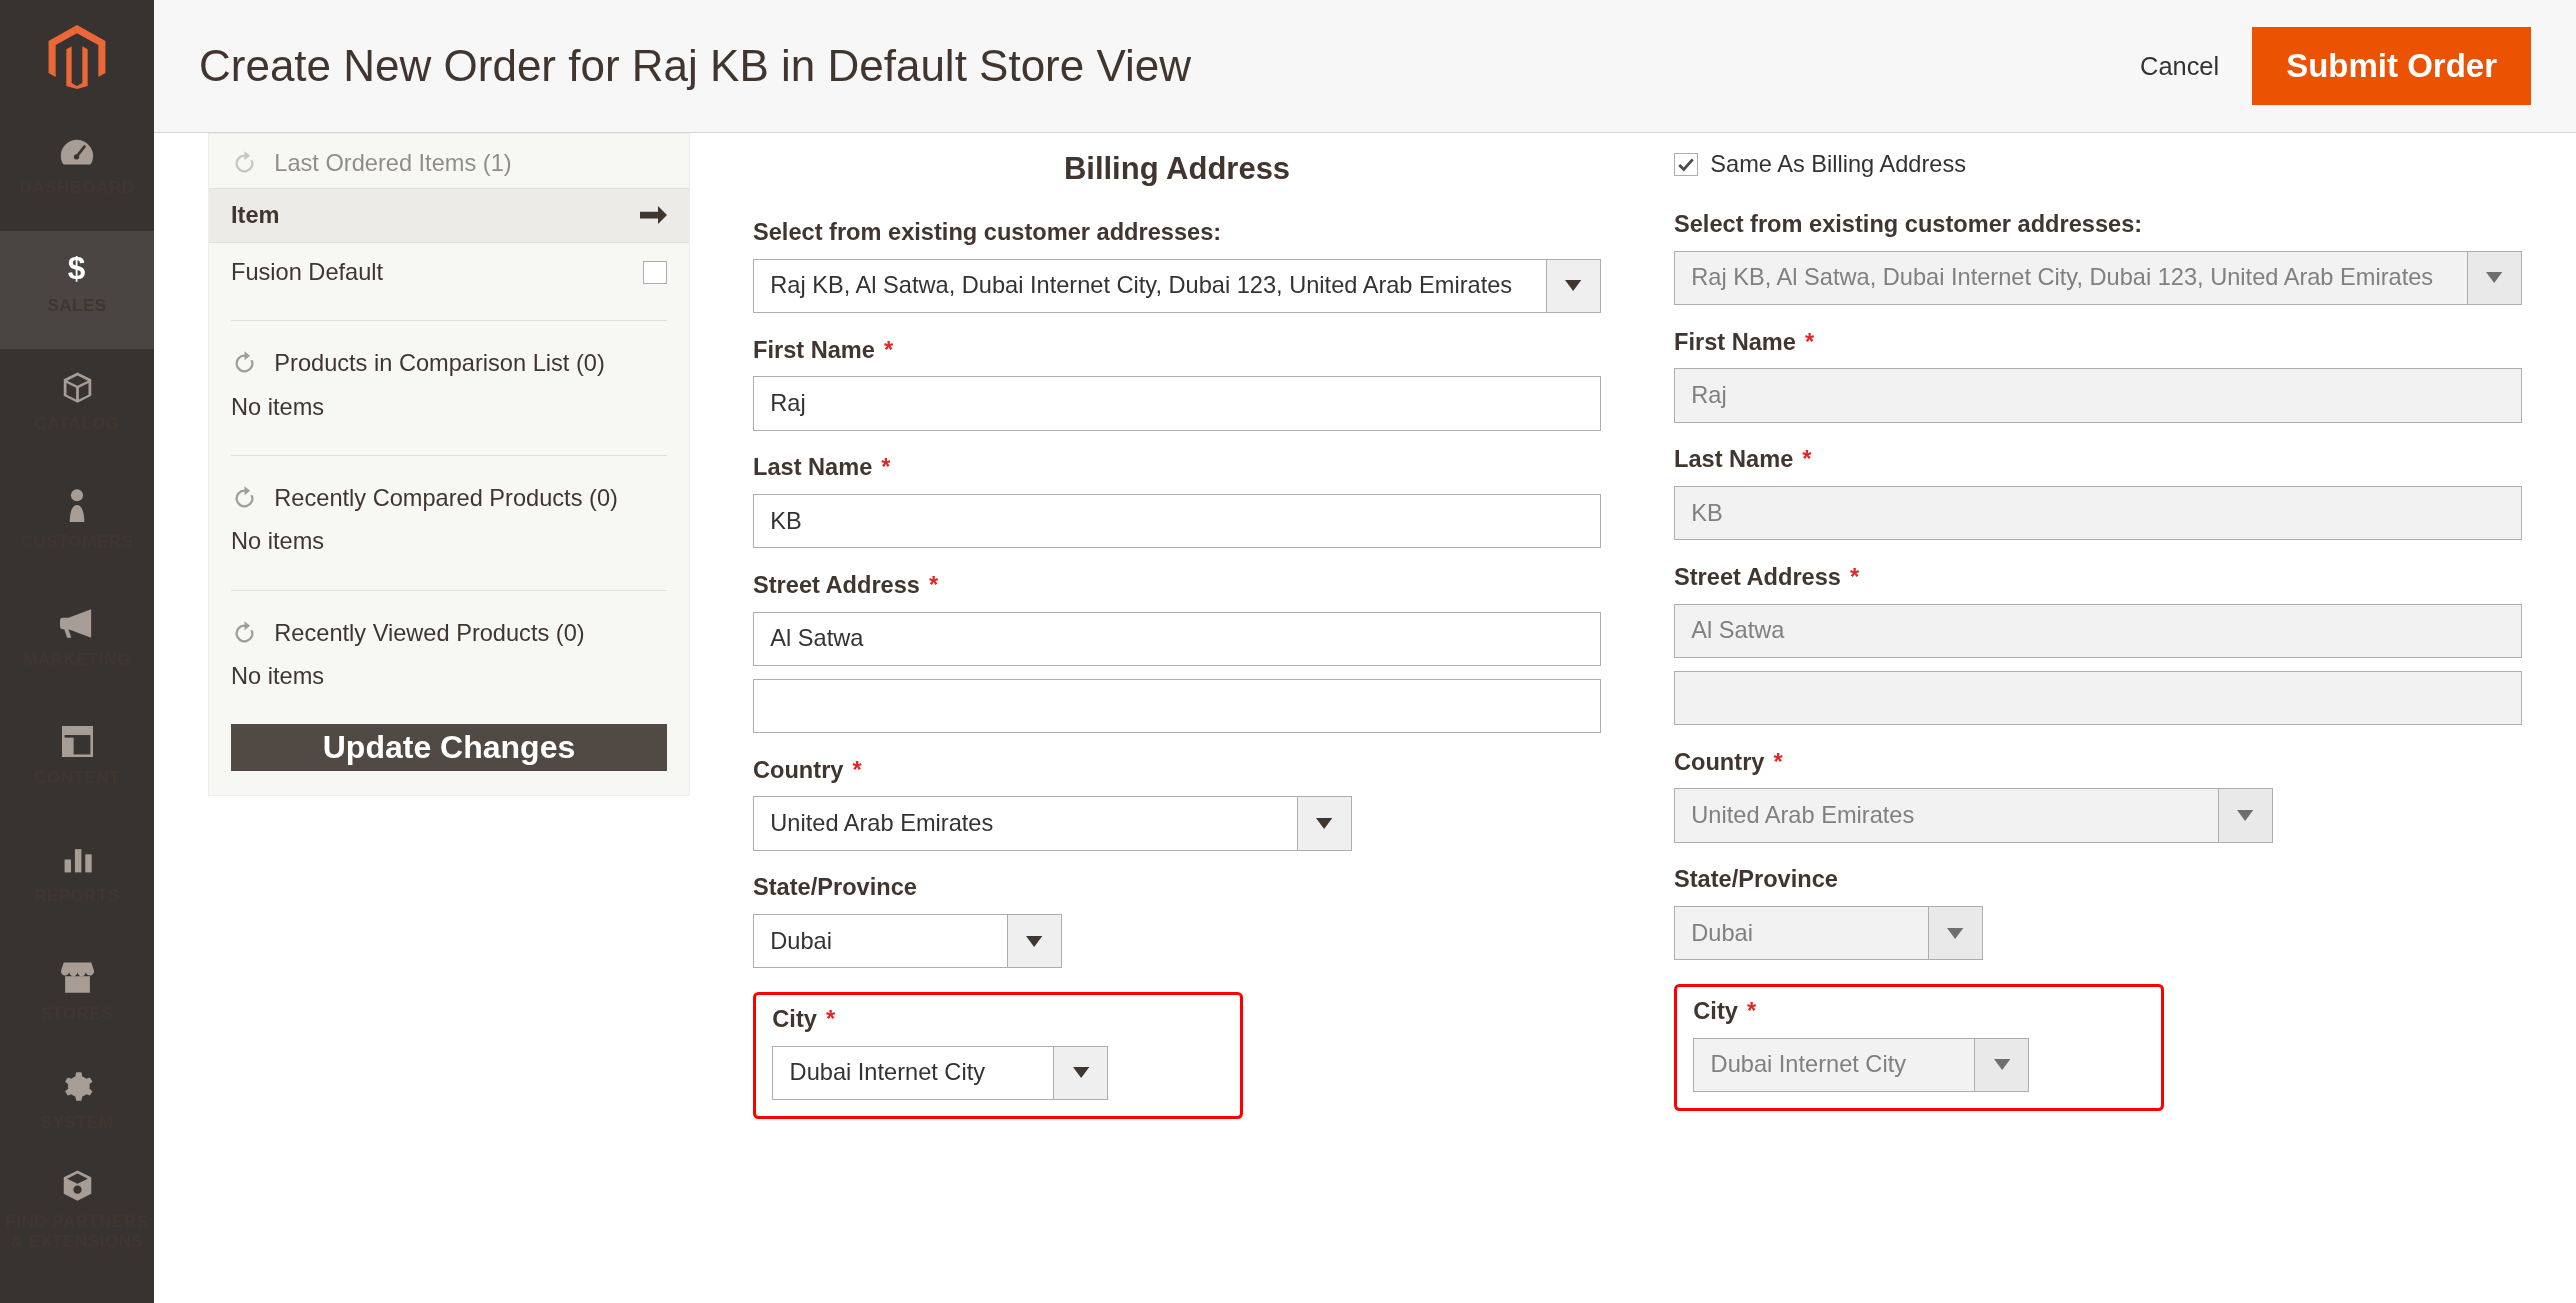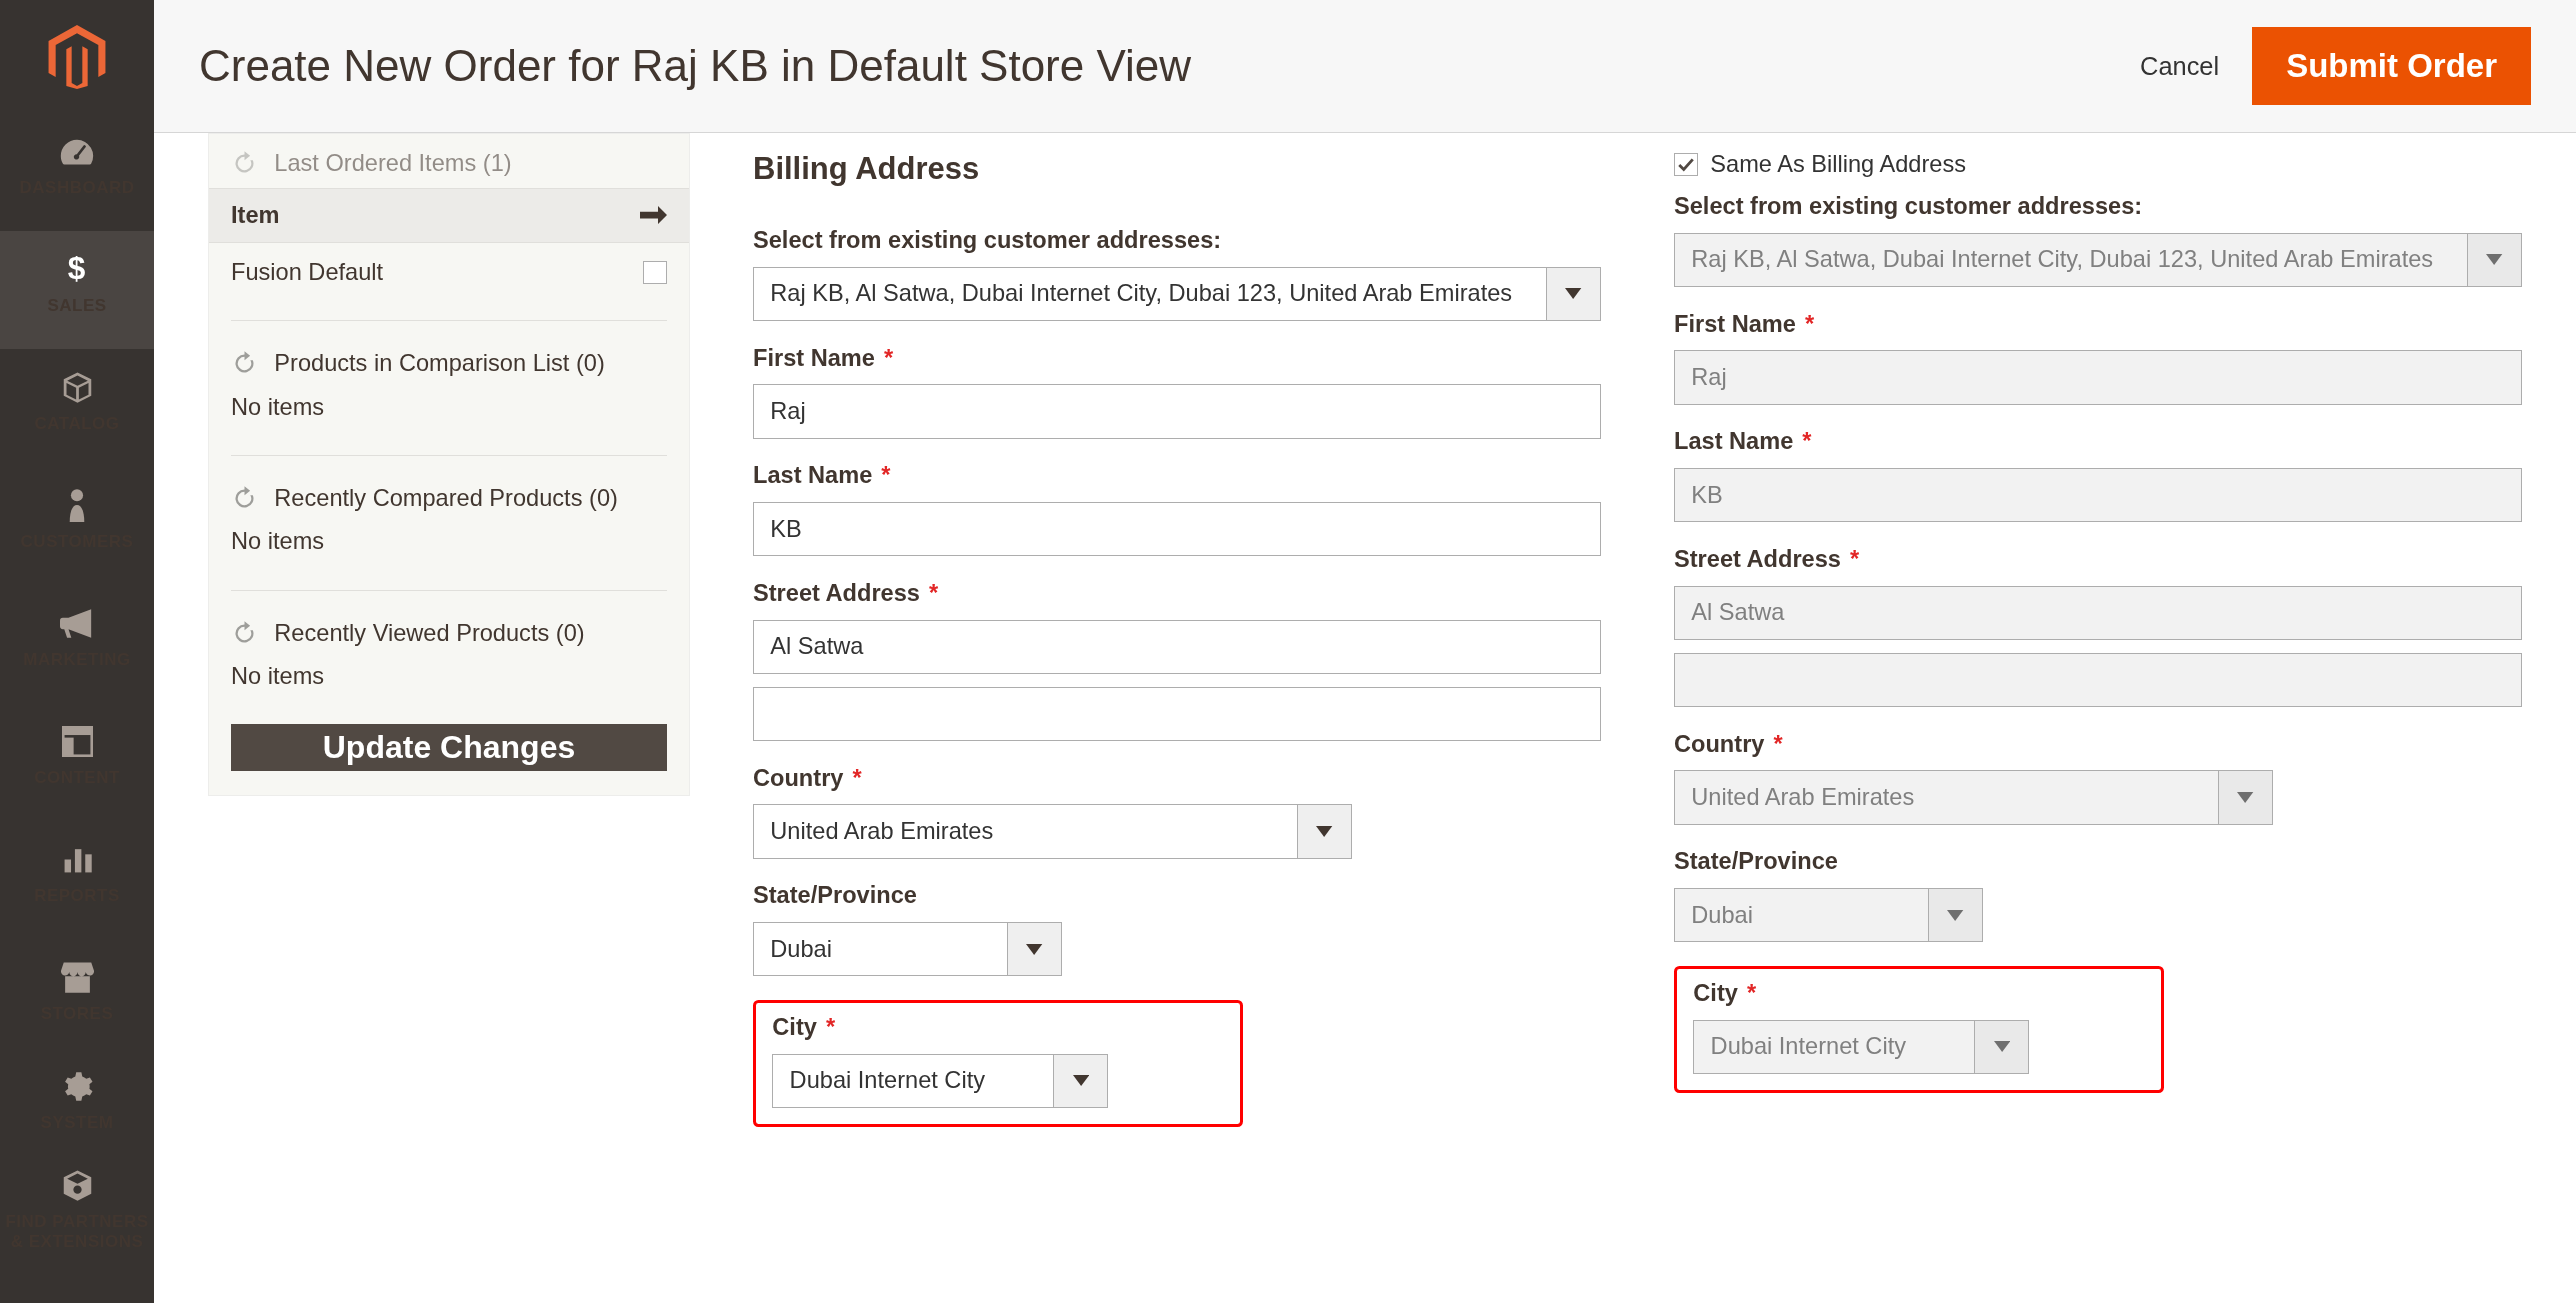--- a/index.html
+++ b/index.html
@@ -35,22 +35,22 @@
   .item-header { background:#ecebe8; border-top:0.9px solid #e0dfdb; border-bottom:0.9px solid #e0dfdb; display:flex; align-items:center; justify-content:space-between; padding: 12.7px 22px; font-weight:700; font-size:23.6px; color:#41362f; }
   .item-row { display:flex; align-items:center; justify-content:space-between; padding: 16.3px 22px; font-size:23.6px; color:#41362f; }
   .chk { width:23.6px; height:23.6px; border:0.9px solid #adadad; background:#fff; cursor:pointer; }
   .hr { border:0; border-top:0.9px solid #e0dfdb; margin: 18px 22px; }
   .noitems { padding: 5.4px 22px 16.3px 22px; font-size:23.6px; color:#41362f; }
   .update-btn { display:block; width: calc(100% - 44px); margin: 18px 22px 5.4px; background:#514943; color:#fff; border:none; padding: 5px 0; font-size:32px; font-weight:600; cursor:pointer; }
 
   
   .forms { flex:1; display:flex; gap: 73px; padding: 18px 54px 18px 0; }
   .form-col { flex:1; }
-  .form-col h2 { font-size:31px; color:#41362f; font-weight:600; margin-bottom: 40px; }
-  .checkbox-line { display:flex; align-items:center; gap:12.7px; margin-bottom: 15px; font-size:23.6px; }
+  .form-col h2 { font-size:31px; color:#41362f; font-weight:600; margin-bottom: 32px; text-align: center; }
+  .checkbox-line { display:flex; align-items:center; gap:12.7px; margin-bottom: 33px; font-size:23.6px; }
   .checkbox-line .cb { width:23.6px; height:23.6px; border:0.9px solid #adadad; display:flex; align-items:center; justify-content:center; background:#fff; cursor:pointer;}
   .field { margin-bottom: 23.6px; }
   .label { font-size:23.6px; font-weight:700; color:#41362f; margin-bottom: 12.7px; display:block; }
   .label .req { color:#e22626; margin-left:9px; font-weight:700; }
   .select-wrap { display:flex; }
   .select-body { flex:1; border:0.9px solid #adadad; background:#fff; padding: 12.7px 16.3px; font-size:23.6px; color:#333; white-space:nowrap; overflow:hidden; text-overflow:ellipsis; }
   .select-toggle { width:54px; border:0.9px solid #adadad; border-left:0; background:#efefef; display:flex; align-items:center; justify-content:center; cursor:pointer; }
   .text-input { width:100%; border:0.9px solid #adadad; background:#fff; padding:12.7px 16.3px; font-size:23.6px; color:#333; }
   .disabled .select-body, .disabled .text-input { background:#f2f2f2; color:#808080; }
   .disabled .select-toggle { background:#e9e9e9; }

